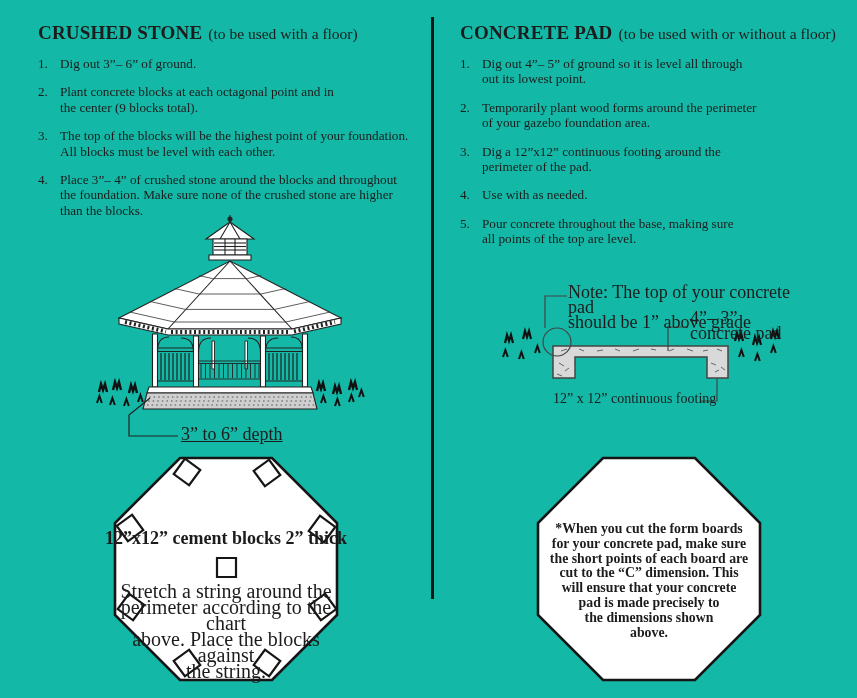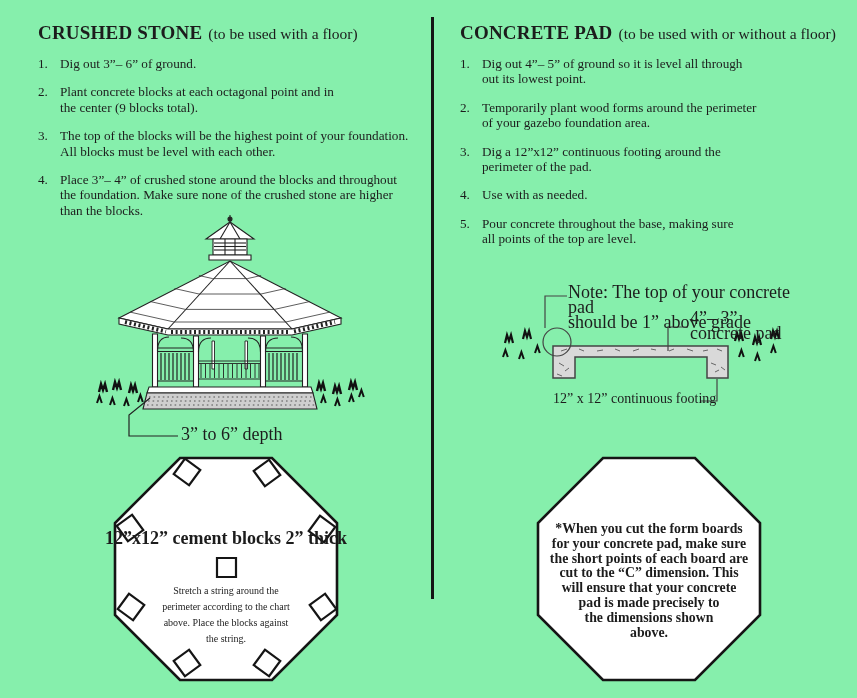--- a/index.html
+++ b/index.html
@@ -1,17 +1,17 @@
 <!DOCTYPE html>
 <html><head>
 <meta charset="utf-8">
 <style>
   html,body{margin:0;padding:0;background:#e8e8e8;}
   .page{
-    position:relative;width:857px;height:698px;background:#86efac;
+    position:relative;width:857px;height:698px;background:#14b8a6;
     font-family:"Liberation Serif","DejaVu Serif",serif;color:#1c1c1c;
     overflow:hidden;
   }
   .col{position:absolute;top:18px;}
   .col-left{left:38px;width:388px;}
   .col-right{left:460px;width:392px;}
   .title{margin:0 0 11px 0;font-weight:normal;white-space:nowrap;}
   .title-main{font-weight:bold;font-size:19px;letter-spacing:.2px;}
   .title-sub{font-size:15.5px;}
   ol.steps{list-style:none;margin:0;padding:0;}
@@ -169,38 +169,38 @@
     </g>
 
     <g stroke="#111" fill="none" stroke-width="2.4">
       <path d="M6,177 l2,-8 l2,6 l2,-6 l2,8 M20,175 l2,-8 l2,6 l2,-6 l2,8 M36,178 l2,-8 l2,6 l2,-6 l2,8"></path>
       <path d="M4,188 l2.4,-7 l2.4,7 M17,190 l2.4,-7 l2.4,7 M31,191 l2.4,-7 l2.4,7 M45,187 l2.4,-7 l2.4,7" stroke-width="2"></path>
       <path d="M224,176 l2,-8 l2,6 l2,-6 l2,8 M240,179 l2,-8 l2,6 l2,-6 l2,8 M256,175 l2,-8 l2,6 l2,-6 l2,8"></path>
       <path d="M228,188 l2.4,-7 l2.4,7 M242,191 l2.4,-7 l2.4,7 M256,187 l2.4,-7 l2.4,7 M266,182 l2.4,-7 l2.4,7" stroke-width="2"></path>
     </g>
   </svg>
 
-  <div class="lbl" style="left:181px;top:427px;">3” to 6” depth</div>
+  <div class="lbl" style="left:181px;top:427px;text-decoration:underline;">3” to 6” depth</div>
 
   <svg class="figure" style="left:113px;top:456px;" width="226" height="226" viewBox="0 0 226 226">
     <polygon points="67,2 159,2 224,67 224,159 159,224 67,224 2,159 2,67" fill="#fff" stroke="#151515" stroke-width="2.6"></polygon>
     <g fill="#fff" stroke="#151515" stroke-width="2.2">
       <rect x="-9.5" y="-9.5" width="19" height="19" transform="translate(74,16) rotate(36)"></rect>
       <rect x="-9.5" y="-9.5" width="19" height="19" transform="translate(154,17) rotate(-36)"></rect>
       <rect x="-9.5" y="-9.5" width="19" height="19" transform="translate(209,73) rotate(36)"></rect>
       <rect x="-9.5" y="-9.5" width="19" height="19" transform="translate(210,151) rotate(-36)"></rect>
       <rect x="-9.5" y="-9.5" width="19" height="19" transform="translate(154,207) rotate(36)"></rect>
       <rect x="-9.5" y="-9.5" width="19" height="19" transform="translate(74,207) rotate(-36)"></rect>
       <rect x="-9.5" y="-9.5" width="19" height="19" transform="translate(18,151) rotate(36)"></rect>
       <rect x="-9.5" y="-9.5" width="19" height="19" transform="translate(17,72) rotate(-36)"></rect>
       <rect x="104" y="102" width="19" height="19"></rect>
     </g>
   </svg>
   <div class="lbl lbl-center" style="left:103px;top:531px;width:246px;font-weight:bold;">12”x12” cement blocks 2” thick</div>
-  <div class="lbl lbl-center pre" style="left:117px;top:583px;width:218px;font-size:10px;line-height:16px;text-align:center;">Stretch a string around the
+  <div class="lbl lbl-center pre" style="left:117px;top:583px;width:218px;font-size:20px;line-height:16px;text-align:center;">Stretch a string around the
 perimeter according to the chart
 above. Place the blocks against
 the string.</div>
 
   <div class="divider"></div>
 
   <div class="col col-right">
     <h2 class="title"><span class="title-main">CONCRETE PAD</span> <span class="title-sub">(to be used with or without a floor)</span></h2>
     <ol class="steps">
       <li>

